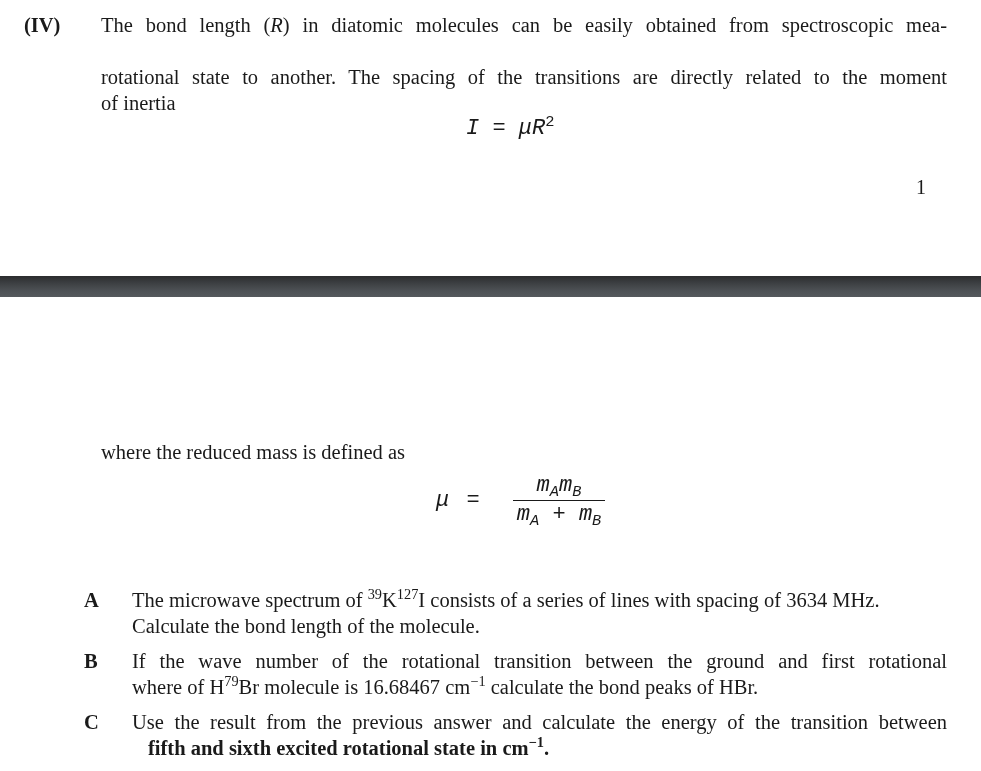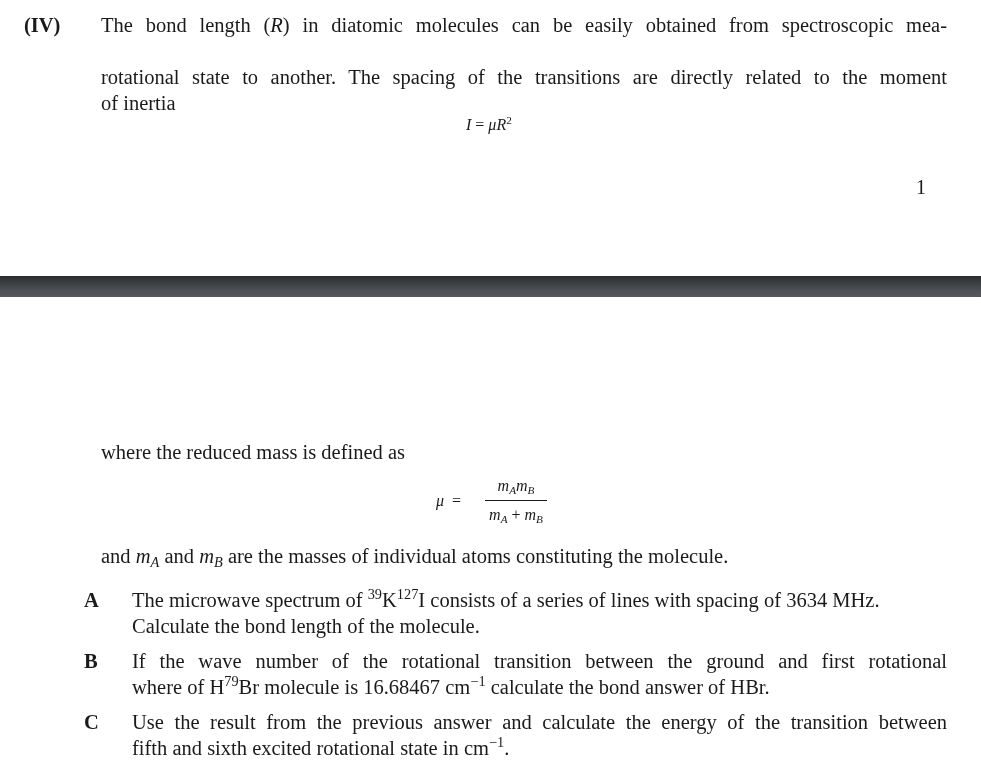--- a/index.html
+++ b/index.html
@@ -54,22 +54,22 @@
     .label {
       position: absolute;
       font-weight: bold;
       font-size: 20.5px;
       line-height: 26px;
       font-family: "Liberation Serif", "DejaVu Serif", serif;
     }
 
     .equation {
       position: absolute;
-      font-family: Liberation Serif, serif;
-      font-size: 16px;
+      font-family: Liberation Mono, monospace;
+      font-size: 22px;
       white-space: nowrap;
     }
 
     .frac {
       display: inline-block;
       vertical-align: middle;
       text-align: center;
       margin-left: 16px;
     }
     .frac .num, .frac .den {
@@ -114,32 +114,31 @@
 
   <div class="equation" style="left:436px; top:175px;">
     <span class="math-i" style="vertical-align:middle;">μ</span>
     <span style="vertical-align:middle; margin:0 4px;">=</span>
     <span class="frac">
       <span class="num"><span class="math-i">m</span><sub class="math-i">A</sub><span class="math-i">m</span><sub class="math-i">B</sub></span>
       <span class="den"><span class="math-i">m</span><sub class="math-i">A</sub> <span>+</span> <span class="math-i">m</span><sub class="math-i">B</sub></span>
     </span>
   </div>
 
-  <div class="line" style="left:81px; top:246px;"><span>and </span><span class="math-i">m</span><sub class="math-i">A</sub><span> and </span><span class="math-i">m</span><sub class="math-i">B</sub><span> are the masses of individual atoms constituting the molecule.</span></div>
 
   <div>
     <span class="label" style="left:84px; top:290px;">A</span>
     <div class="line" style="left:112px; top:290px;text-align:right;"><span>The microwave spectrum of </span><sup>39</sup><span>K</span><sup>127</sup><span>I</span><span> consists of a series of lines with spacing of 3634 MHz.</span></div>
     <div class="line" style="left:112px; top:316px;">Calculate the bond length of the molecule.</div>
   </div>
 
   <div>
     <span class="label" style="left:84px; top:351px;">B</span>
     <div class="line justify" style="left:112px; top:351px; width:815px;">If the wave number of the rotational transition between the ground and first rotational</div>
-    <div class="line" style="left:112px; top:377px;"><span>where of H</span><sup>79</sup><span>Br molecule is 16.68467 cm</span><sup>−1</sup><span> calculate the bond answer of HBr.</span></div>
+    <div class="line" style="left:112px; top:377px;"><span>where of H</span><sup>79</sup><span>Br molecule is 16.68467 cm</span><sup>−1</sup><span> calculate the bond peaks of HBr.</span></div>
   </div>
 
   <div>
     <span class="label" style="left:84px; top:412px;">C</span>
     <div class="line justify" style="left:112px; top:412px; width:815px;">Use the result from the previous answer and calculate the energy of the transition between</div>
-    <div class="line" style="left:112px; top:438px;"><span>fifth and sixth excited rotational state in cm</span><sup>−1</sup><span>.</span></div>
+    <div class="line" style="left:128px; top:438px;font-weight:bold;"><span>fifth and sixth excited rotational state in cm</span><sup>−1</sup><span>.</span></div>
   </div>
 </div>
 
 </body></html>

